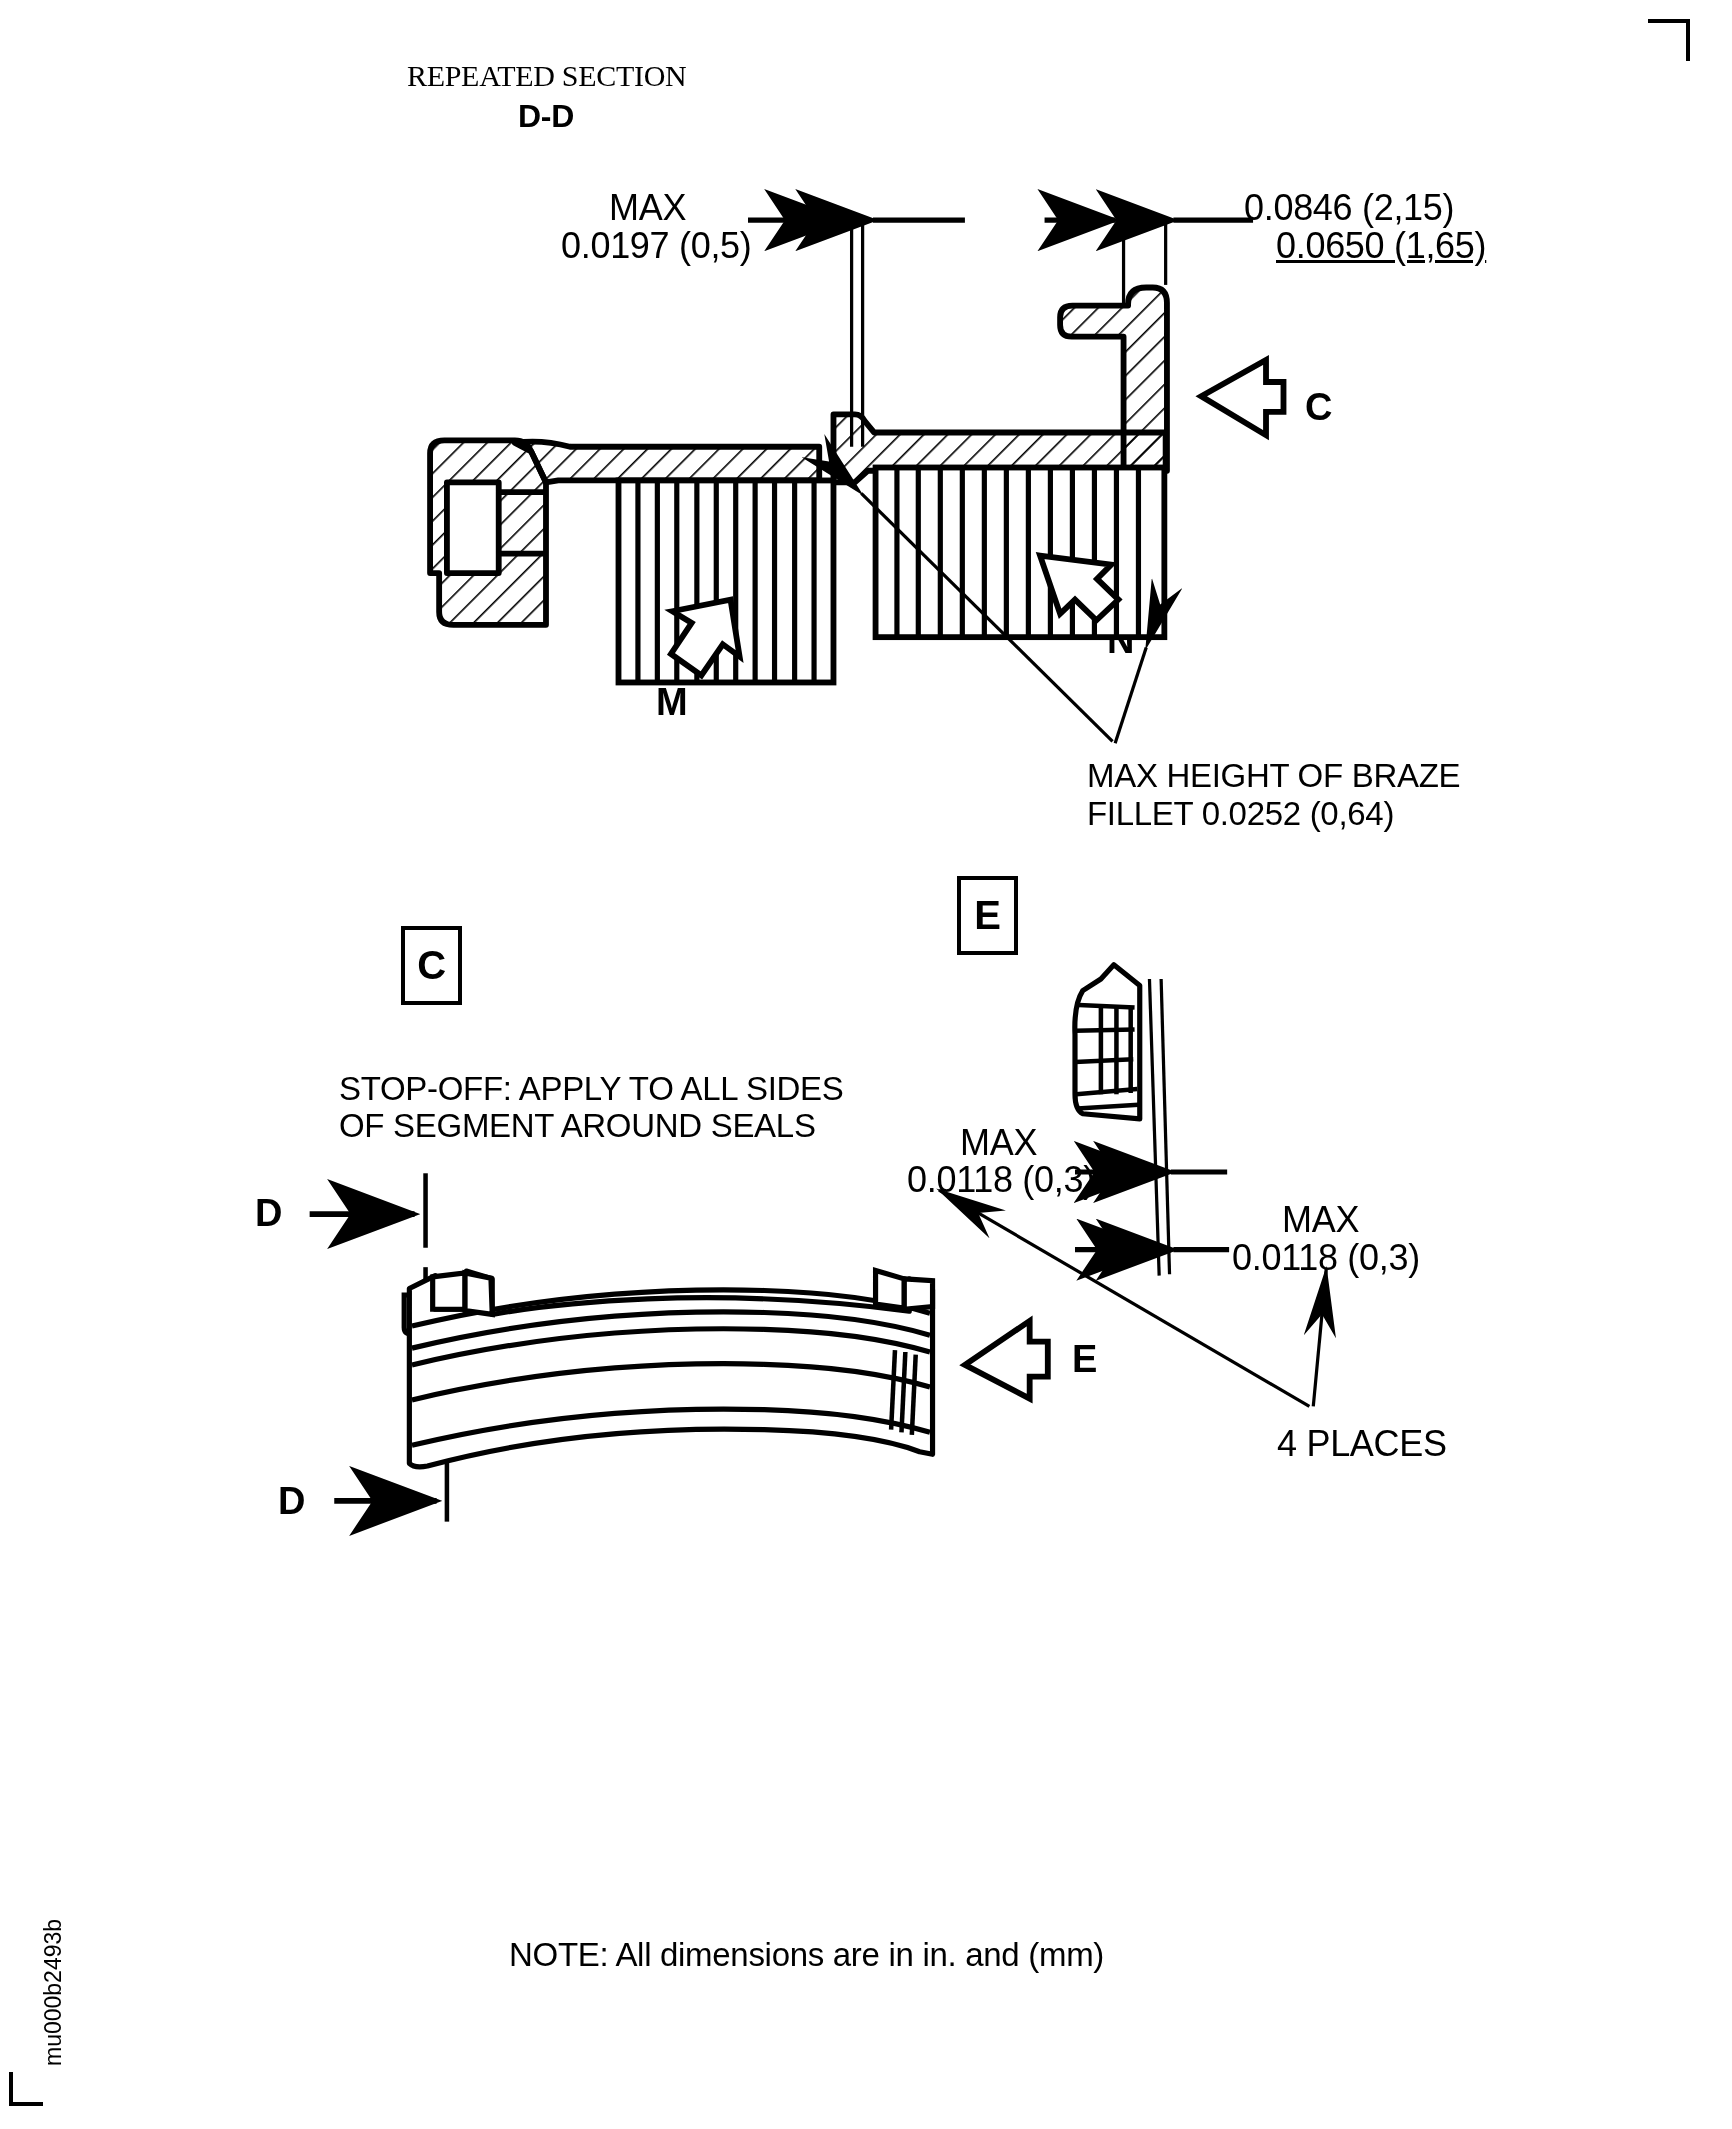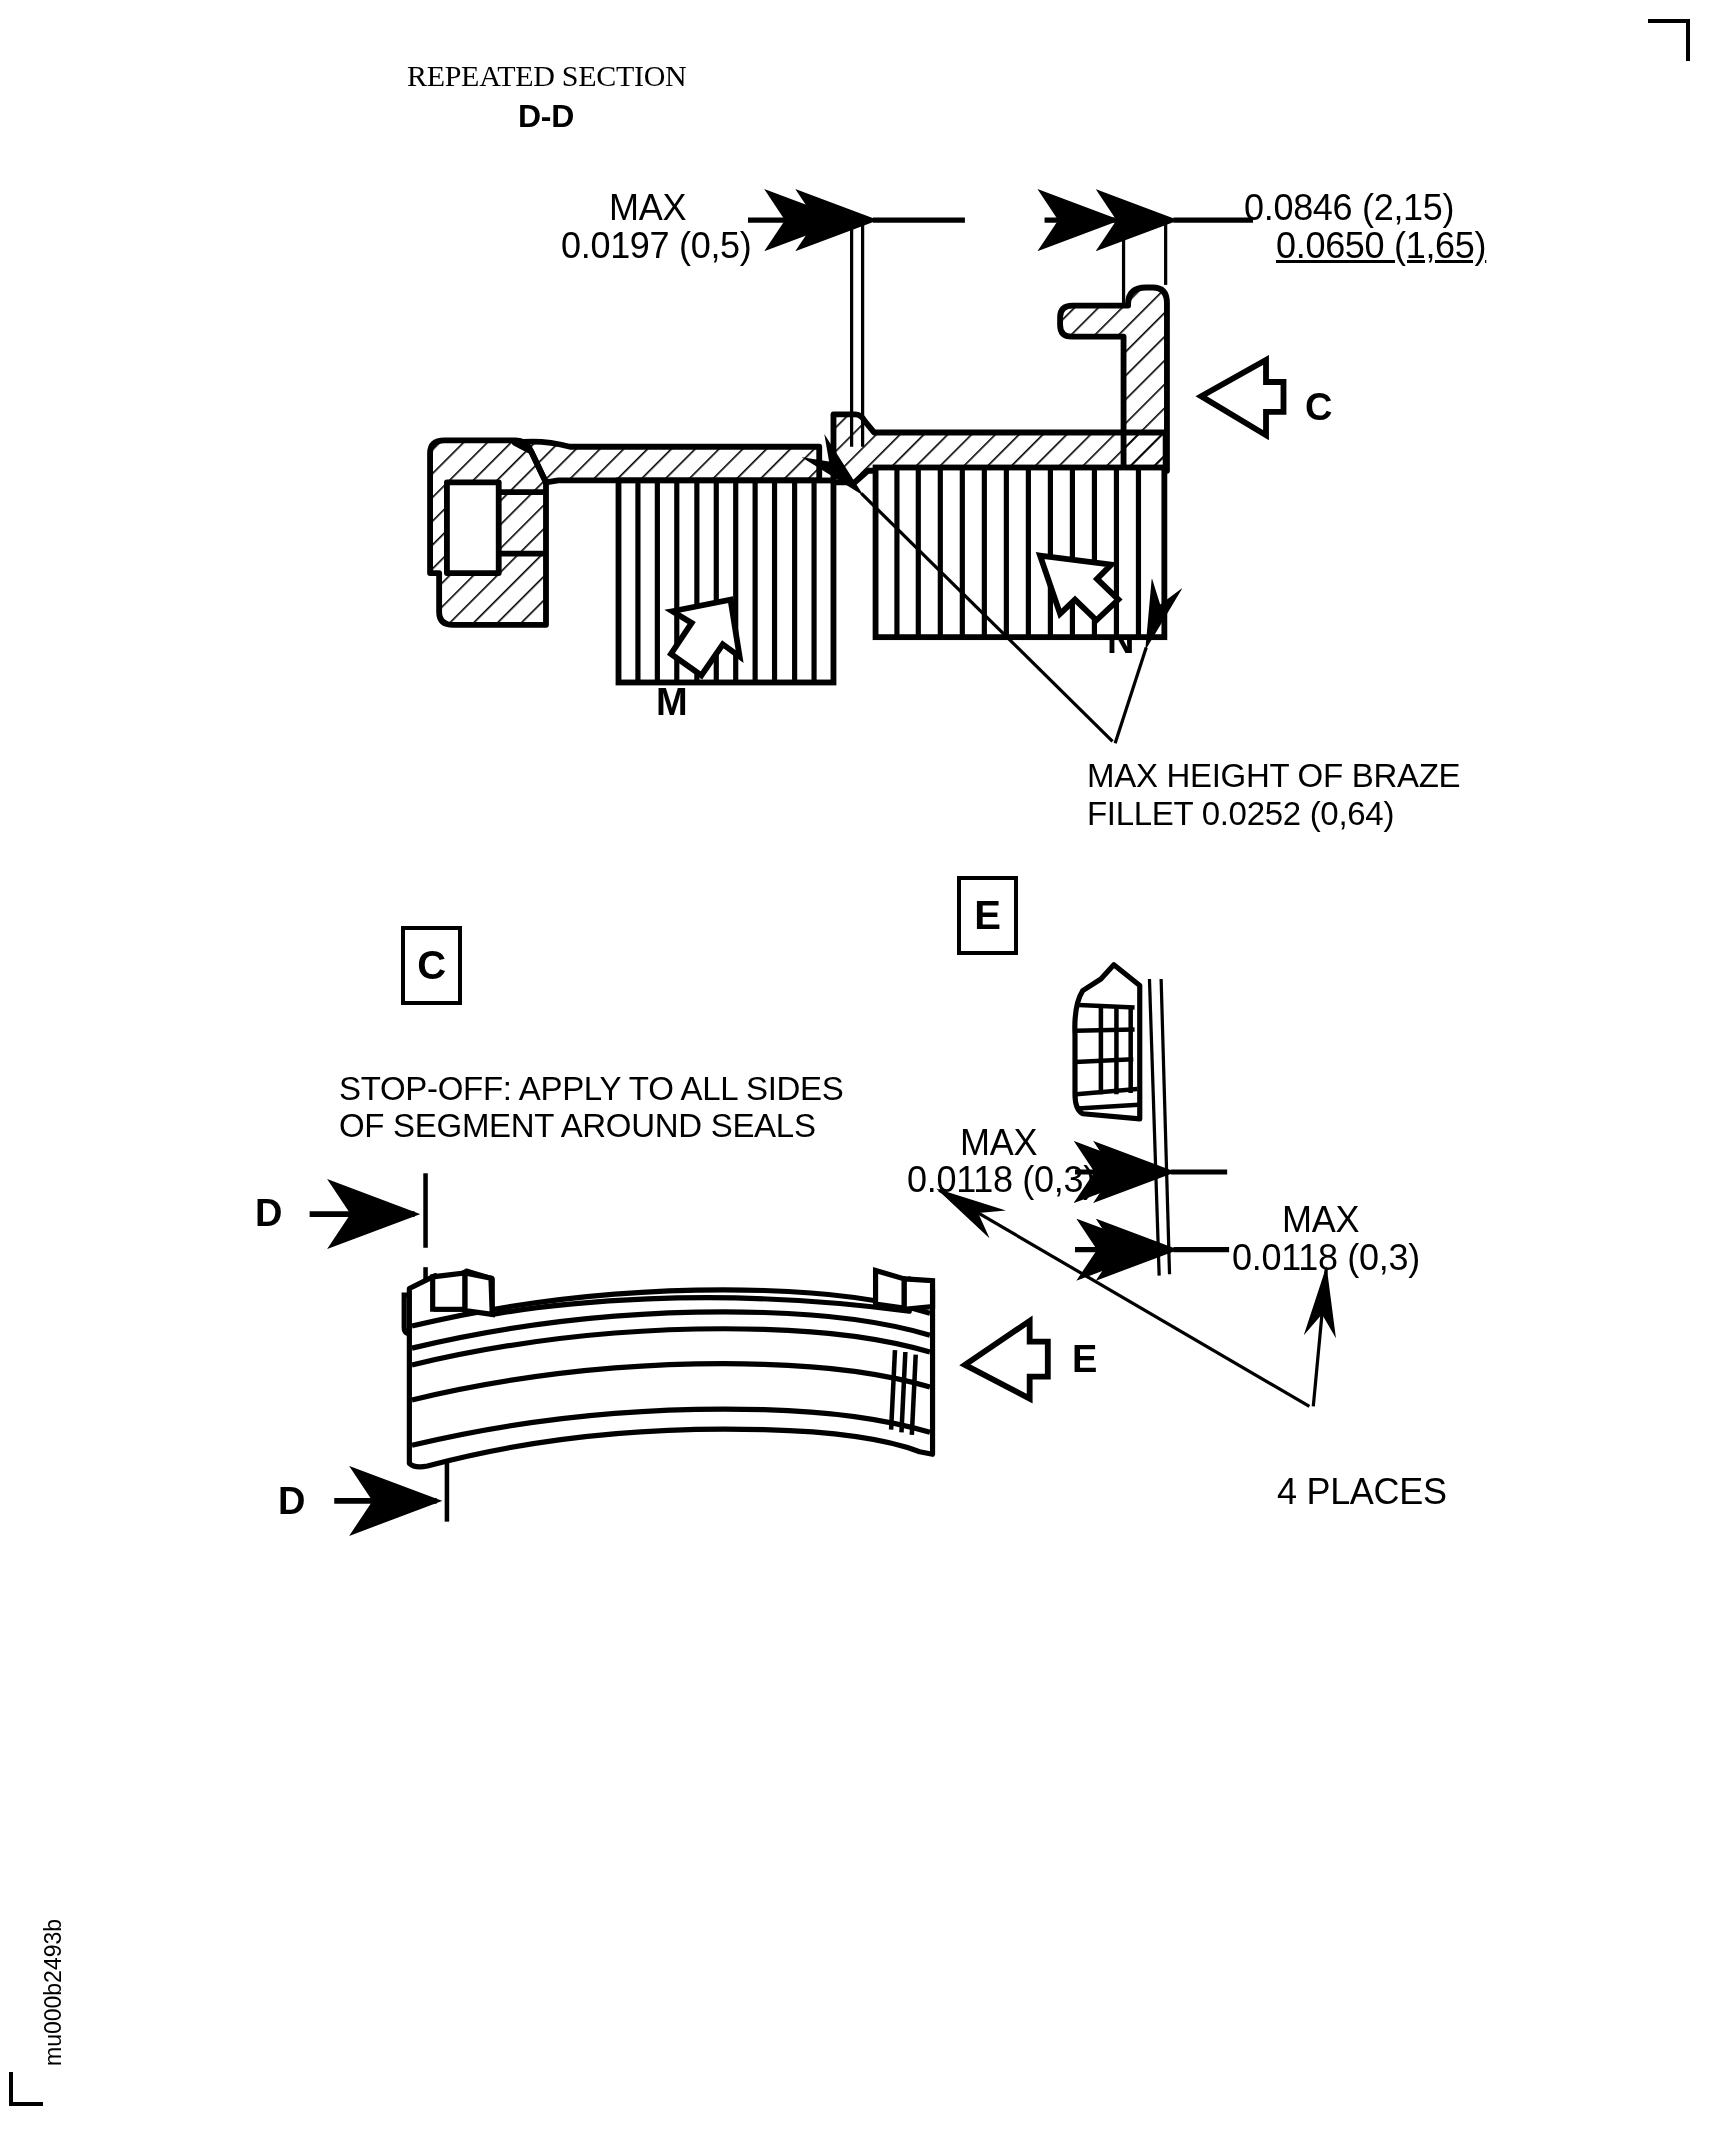--- a/index.html
+++ b/index.html
@@ -130,22 +130,23 @@
   <div class="flagbox" style="left:957px; top:876px; width:53px; height:71px;">
     <span class="txt t-boxletter" style="position:static;">E</span>
   </div>
 
   <div class="txt t-dim" style="left:960px; top:1124px;">MAX</div>
   <div class="txt t-dim" style="left:907px; top:1161px;">0.0118 (0,3)</div>
 
   <div class="txt t-dim" style="left:1282px; top:1201px;">MAX</div>
   <div class="txt t-dim" style="left:1232px; top:1239px;">0.0118 (0,3)</div>
 
-  <div class="txt t-dim" style="left:1277px; top:1425px;margin-top:48px;">4 PLACES</div>
-
+  <div class="txt t-dim" style="left:1277px; top:1425px;">4 PLACES</div>
+
+  <div class="txt t-note" style="left:509px; top:1938px;">NOTE: All dimensions are in in. and (mm)</div>
 
   <svg class="layer" viewBox="0 0 2676 3288">
     <defs>
       <pattern id="hatch" width="26" height="26" patternTransform="rotate(45)" patternUnits="userSpaceOnUse">
         <line x1="0" y1="0" x2="0" y2="26" stroke="#000" stroke-width="5"></line>
       </pattern>
       <pattern id="hatchFine" width="20" height="20" patternTransform="rotate(45)" patternUnits="userSpaceOnUse">
         <line x1="0" y1="0" x2="0" y2="20" stroke="#000" stroke-width="4"></line>
       </pattern>
       <marker id="solidArrowR" markerWidth="16" markerHeight="12" refX="15" refY="6" orient="auto">

